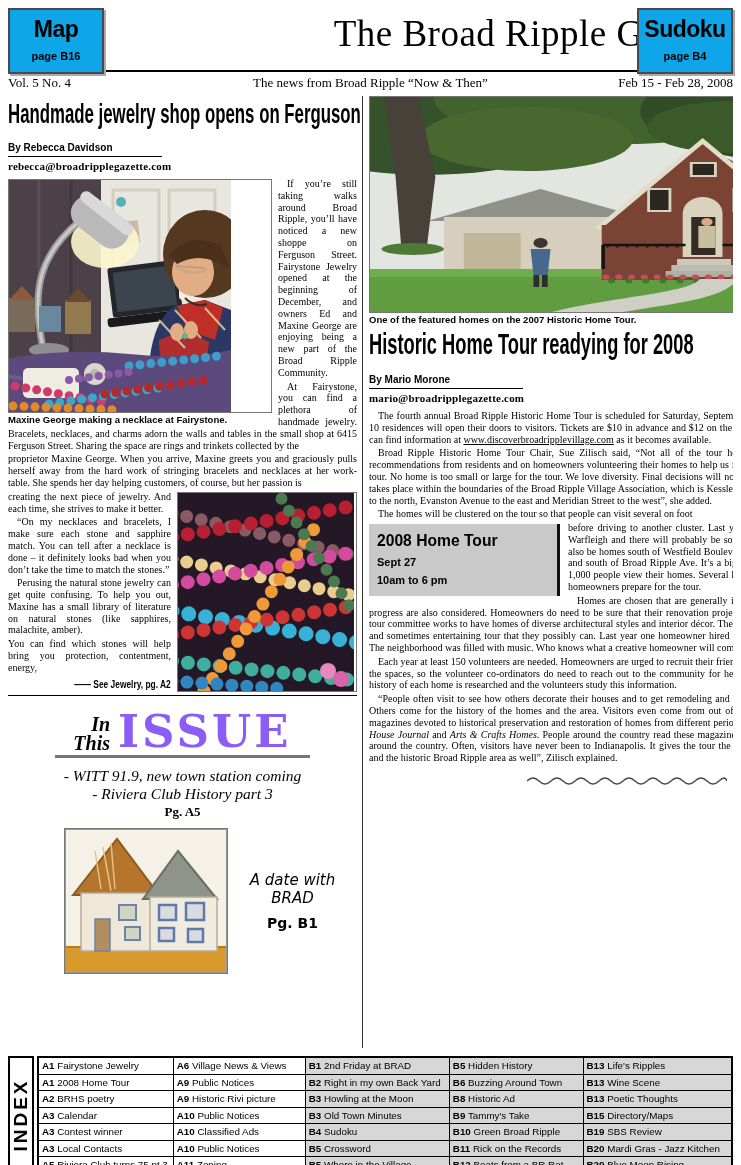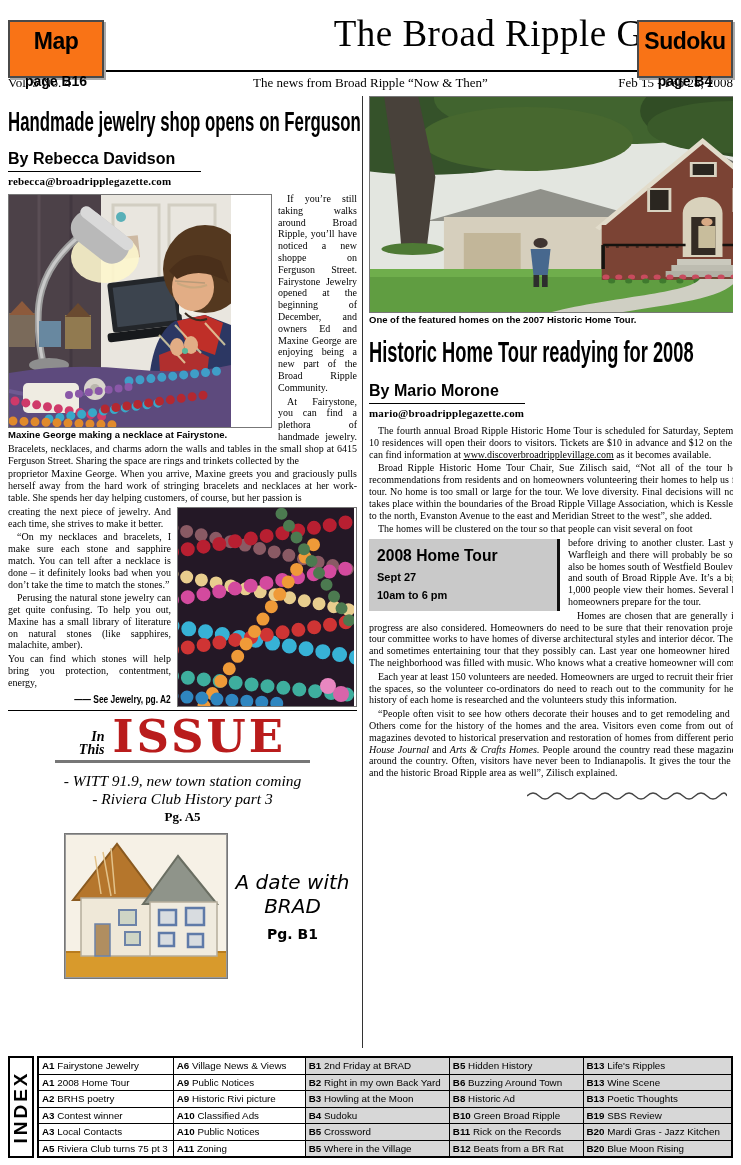--- a/index.html
+++ b/index.html
@@ -1,71 +1,71 @@
 <!DOCTYPE html>
 <html><head>
 <meta charset="utf-8">
 <style>
   html,body{margin:0;padding:0;background:#888;}
   .page{width:741px;height:1165px;background:#fff;margin:0 auto;position:relative;
         font-family:"Liberation Serif",serif;color:#000;box-sizing:border-box;padding:0 8px;overflow:hidden;}
 
   
   .masthead{position:relative;height:70px;}
-  .mh-box{position:absolute;top:20px;width:96px;height:58px;background:#f97316;border:2px solid #4a4a4a;
+  .mh-box{position:absolute;top:8px;width:96px;height:66px;background:#0ea5e9;border:2px solid #4a4a4a;
           box-shadow:2px 2px 0 #aaa;text-align:center;font-family:"Liberation Sans",sans-serif;box-sizing:border-box;}
   .mh-box.left{left:0;} .mh-box.right{right:0;}
   .mh-box .t{font-size:23px;font-weight:900;line-height:28px;margin-top:5px;letter-spacing:-.5px;}
-  .mh-box .p{font-size:14px;font-weight:bold;margin-top:18px;}
+  .mh-box .p{font-size:11px;font-weight:bold;margin-top:7px;}
   .mh-title{text-align:right;font-size:37px;line-height:68px;letter-spacing:.5px;white-space:nowrap;}
   .mh-bar{border-top:2px solid #000;display:flex;align-items:center;height:21px;font-size:13px;}
   .mh-bar .l{width:160px;}
   .mh-bar .c{flex:1;text-align:center;}
   .mh-bar .r{width:160px;text-align:right;}
 
   
   .main{display:flex;height:952px;overflow:hidden;margin-top:3px;}
   .col-left{width:354px;box-sizing:border-box;padding-right:5px;}
   .col-right{flex:1;border-left:1.3px solid #333;padding-left:6px;box-sizing:border-box;}
 
   .cond{display:inline-block;transform-origin:left center;white-space:nowrap;
         font-family:"Liberation Sans",sans-serif;font-weight:bold;}
   .h-left{font-size:28px;transform:scaleX(.60);line-height:1;}
   .h-right{font-size:29px;transform:scaleX(.63);line-height:1;}
-  .headline{margin:12px 0 3px;height:30px;overflow:visible;}
-
-  .byline{font-family:"Liberation Sans",sans-serif;font-weight:bold;font-size:16px;margin-top:12px;}
+  .headline{margin:4px 0 3px;height:30px;overflow:visible;}
+
+  .byline{font-family:"Liberation Sans",sans-serif;font-weight:bold;font-size:10px;margin-top:12px;}
   .byline span{display:inline-block;border-bottom:1.5px solid #000;padding:0 26px 3px 0;min-width:128px;}
   .email{font-weight:bold;font-size:11px;margin:3px 0 6px;letter-spacing:.2px;}
 
   .body-text{font-size:10px;line-height:1.18;}
   .body-text p{margin:0 0 2px;text-align:justify;}
   .ind{text-indent:9px;}
   .u{text-decoration:underline;}
 
   .photo1-wrap{float:left;width:264px;margin:1px 6px 1px 0;}
   .photo-frame{border:1px solid #777;line-height:0;}
   .caption{font-family:"Liberation Sans",sans-serif;font-weight:bold;font-size:9.5px;line-height:1.15;margin-top:2px;}
   .photo2-wrap{float:right;width:178px;margin:1px 0 2px 6px;}
 
   .see-line{text-align:right;margin:4px 0 5px;}
   .see-line .cond{transform:scaleX(.8);transform-origin:right center;font-size:10.5px;}
   .left-rule{border:none;border-top:1.5px solid #000;margin:3px 0 6px;}
 
   
   .issue-head{display:flex;align-items:flex-end;justify-content:center;gap:8px;}
-  .inthis{text-align:right;font-style:italic;font-weight:bold;font-size:14px;line-height:.92;}
-  .issue-word{color:#b91c1c;font-family:"DejaVu Serif",serif;font-weight:bold;font-size:45px;line-height:.88;letter-spacing:3px;}
+  .inthis{text-align:right;font-style:italic;font-weight:bold;font-size:20px;line-height:.92;}
+  .issue-word{color:#8b5cf6;font-family:"DejaVu Serif",serif;font-weight:bold;font-size:45px;line-height:.88;letter-spacing:3px;margin-top:10px;}
   .issue-rule{width:255px;margin:3px auto 9px;border-top:3px solid #777;}
   .issue-item{font-style:italic;font-size:15.5px;text-align:center;line-height:1.15;}
   .issue-page{text-align:center;font-weight:bold;font-size:13px;margin:1px 0 8px;}
   .brad-row{display:flex;align-items:center;margin-top:4px;}
   .painting{margin-left:56px;line-height:0;}
   .brad-side{flex:1;text-align:center;}
-  .brad-text{font-family:"DejaVu Sans",sans-serif;font-style:italic;font-size:20px;}
+  .brad-text{font-family:"DejaVu Sans",sans-serif;font-style:italic;font-size:15px;}
   .brad-page{font-family:"DejaVu Sans",sans-serif;font-weight:bold;font-size:14px;margin-top:8px;}
 
   
   .tour-box{float:left;width:172px;background:#c9c9c9;border-right:3px solid #111;
             padding:7px 8px 9px;margin:2px 8px 3px 0;font-family:"Liberation Sans",sans-serif;}
   .tour-title{font-weight:bold;font-size:17px;transform:scaleX(.92);transform-origin:left;white-space:nowrap;}
   .tour-sub{font-weight:bold;font-size:11px;margin-top:5px;}
   .wavy{text-align:center;margin-top:8px;}
 
   
@@ -368,20 +368,27 @@
             <td class="bcol"><b>B13</b> Wine Scene</td>
           </tr>
           <tr>
             <td><b>A2</b> BRHS poetry</td>
             <td><b>A9</b> Historic Rivi picture</td>
             <td class="bcol"><b>B3</b> Howling at the Moon</td>
             <td class="bcol"><b>B8</b> Historic Ad</td>
             <td class="bcol"><b>B13</b> Poetic Thoughts</td>
           </tr>
           <tr>
+            <td><b>A3</b> Calendar</td>
+            <td><b>A10</b> Public Notices</td>
+            <td class="bcol"><b>B3</b> Old Town Minutes</td>
+            <td class="bcol"><b>B9</b> Tammy's Take</td>
+            <td class="bcol"><b>B15</b> Directory/Maps</td>
+          </tr>
+          <tr>
             <td><b>A3</b> Contest winner</td>
             <td><b>A10</b> Classified Ads</td>
             <td class="bcol"><b>B4</b> Sudoku</td>
             <td class="bcol"><b>B10</b> Green Broad Ripple</td>
             <td class="bcol"><b>B19</b> SBS Review</td>
           </tr>
           <tr>
             <td><b>A3</b> Local Contacts</td>
             <td><b>A10</b> Public Notices</td>
             <td class="bcol"><b>B5</b> Crossword</td>

